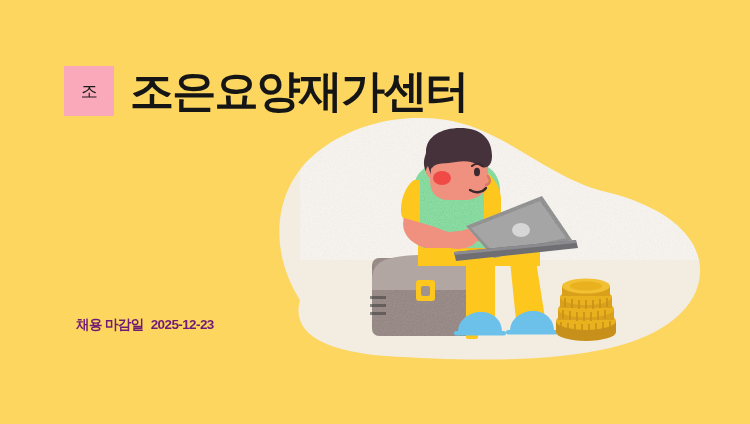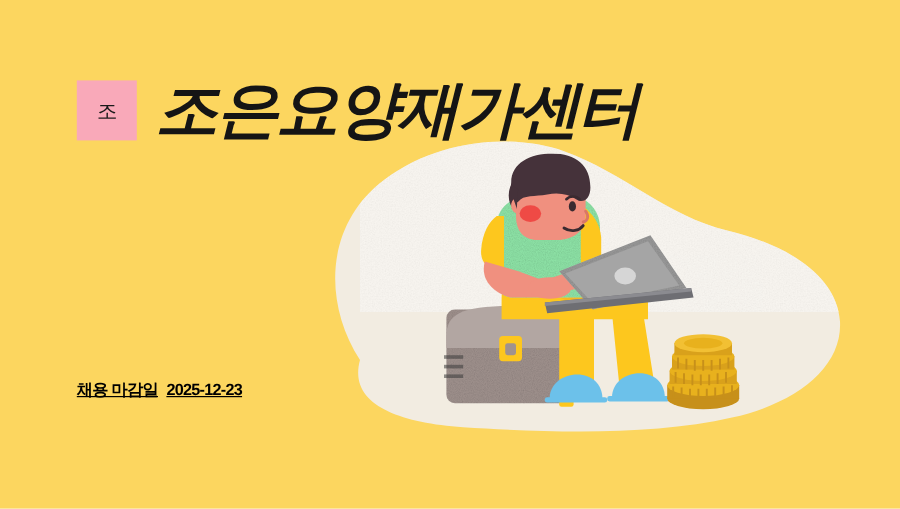--- a/index.html
+++ b/index.html
@@ -49,27 +49,26 @@
     flex: 0 0 auto;
   }
   .brand-badge-text {
     font-size: 17px;
     font-weight: 500;
     color: #191919;
     line-height: 1;
     letter-spacing: -0.5px;
   }
   .brand-title {
-    font-size: 52px;
+    font-size: 44px;
     font-weight: 700;
     color: #151515;
     line-height: 1;
     letter-spacing: -1.8px;
     white-space: nowrap;
-    font-style: italic;
   }
 
   
   .copy-block {
     position: absolute;
     left: 64px;
     top: 300px;
     z-index: 5;
     max-width: 350px;
   }
@@ -77,27 +76,26 @@
     font-size: 20px;
     font-weight: 700;
     color: #1b1b1b;
     line-height: 1.25;
     letter-spacing: -1.1px;
     white-space: nowrap;
     overflow: hidden;
     margin: 0;
   }
   .deadline {
-    margin: 16px 0 0 0;
+    margin: 16px 0 0 12px;
     font-size: 13.5px;
     font-weight: 700;
-    color: #000000;
+    color: #701a75;
     letter-spacing: -0.6px;
     white-space: nowrap;
-    text-decoration: underline;
   }
   .deadline .deadline-date {
     margin-left: 7px;
     font-weight: 700;
   }
 
   
   .illustration {
     position: absolute;
     left: 370px;

